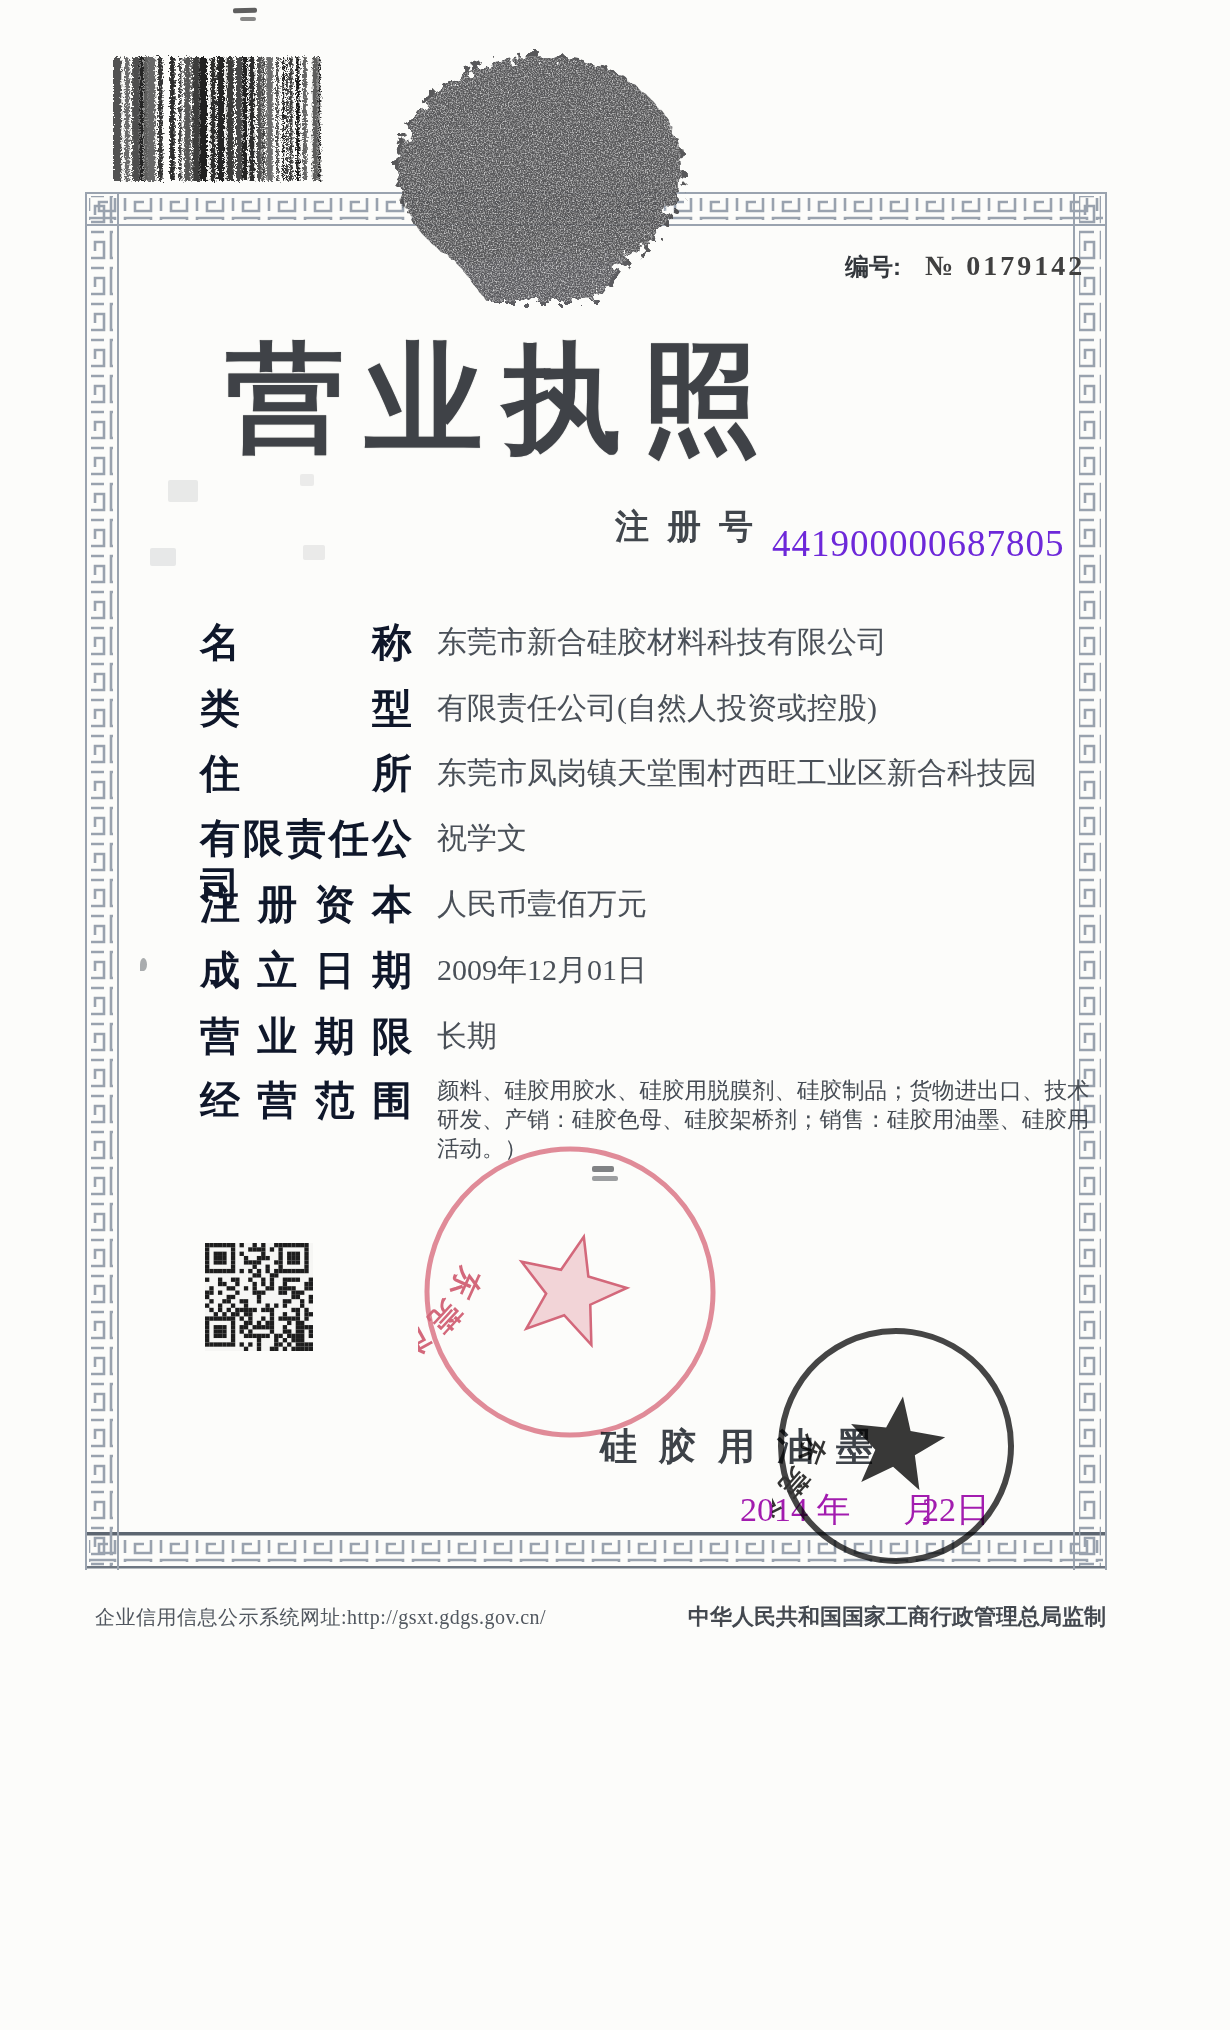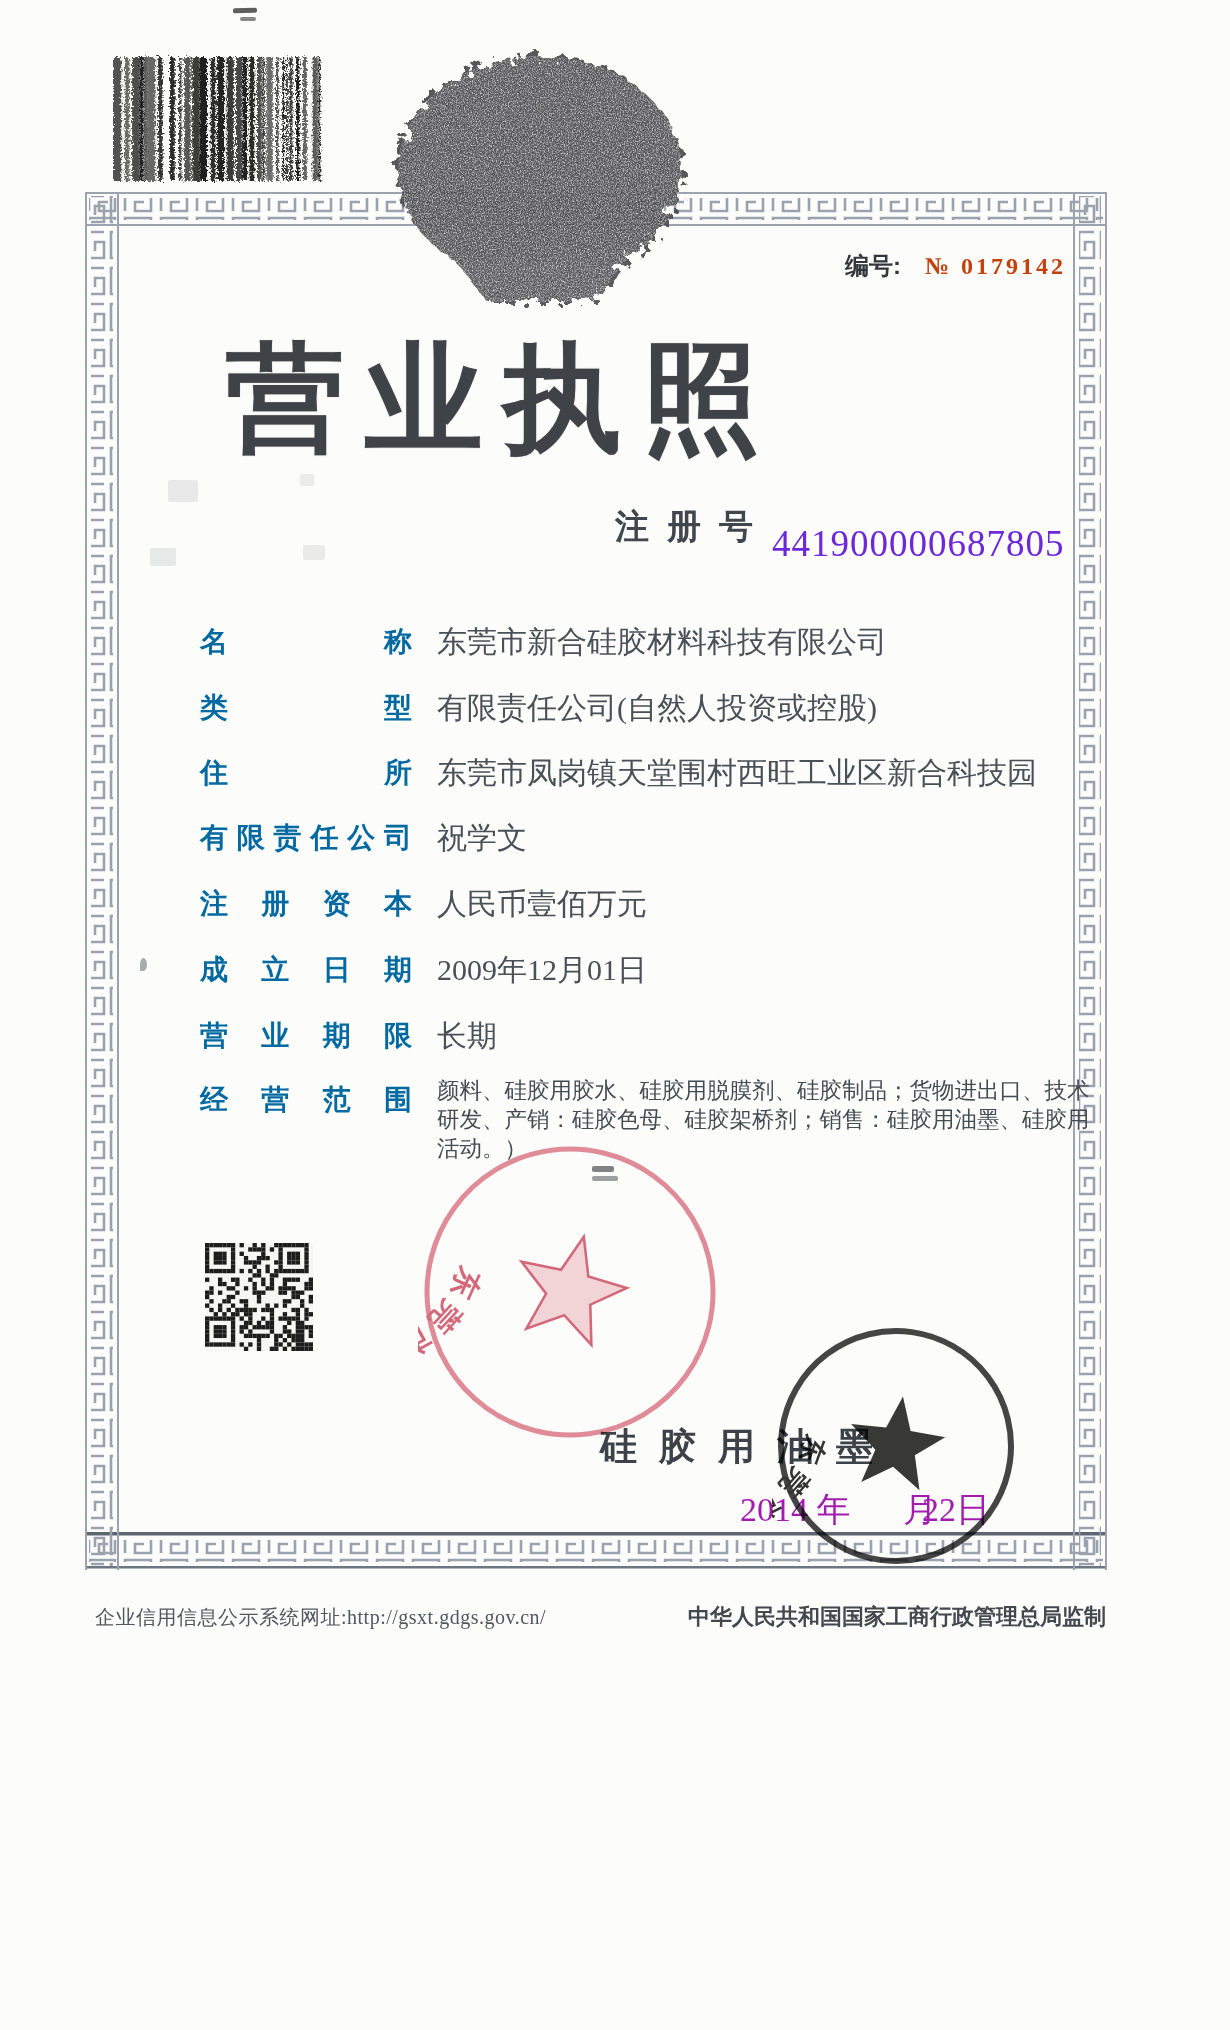--- a/index.html
+++ b/index.html
@@ -9,37 +9,37 @@
   }
   
   .frame-svg{position:absolute;left:85px;top:192px;z-index:1;}
   
   .barcode{position:absolute;left:113px;top:55px;z-index:2;}
   
   .emblem{position:absolute;left:383px;top:48px;z-index:2;opacity:.92;}
   
   .serial{position:absolute;left:845px;top:250px;z-index:3;display:flex;gap:24px;align-items:baseline;}
   .serial-label{font-family:"Liberation Sans",sans-serif;font-size:24px;color:#33373c;font-weight:600;}
-  .serial-no{font-size:24px;font-weight:700;letter-spacing:3px;color:#c2410c;}
+  .serial-no{font-size:28px;font-weight:700;letter-spacing:3px;color:#404040;}
   
   .title{
     position:absolute;left:226px;top:318px;width:534px;z-index:3;
     font-family:"Liberation Sans",sans-serif;font-weight:800;font-size:118px;line-height:160px;
     color:#3f4247;text-align:justify;text-align-last:justify;letter-spacing:0;
     text-shadow:0 0 1px rgba(60,60,60,.55);
   }
   
   .regno-label{position:absolute;left:615px;top:504px;z-index:3;font-family:"Liberation Sans",sans-serif;
     font-size:34px;font-weight:600;color:#41464c;letter-spacing:18px;}
   .regno{position:absolute;left:772px;top:522px;z-index:3;font-size:37px;color:#6d28d9;letter-spacing:1px;}
   
   .row{position:absolute;left:0;top:0;width:1230px;z-index:3;}
   .row-label{
     position:absolute;left:200px;width:212px;font-family:"Liberation Sans",sans-serif;
-    font-size:28px;line-height:48px;font-weight:700;color:#0369a1;
+    font-size:40px;line-height:48px;font-weight:700;color:#0f172a;
     text-align:justify;text-align-last:justify;
   }
   .row-value{position:absolute;left:437px;width:616px;font-size:30px;line-height:48px;color:#4a5058;}
   .row-value.scope{font-size:22.5px;line-height:29px;color:#454b53;}
   .scope-line{white-space:nowrap;}
   
   .qr{position:absolute;left:205px;top:1243px;z-index:3;}
   
   .company-seal{position:absolute;left:418px;top:1140px;z-index:5;mix-blend-mode:multiply;opacity:.85;}
   .registry-seal{position:absolute;left:772px;top:1322px;z-index:6;mix-blend-mode:multiply;opacity:.88;}

